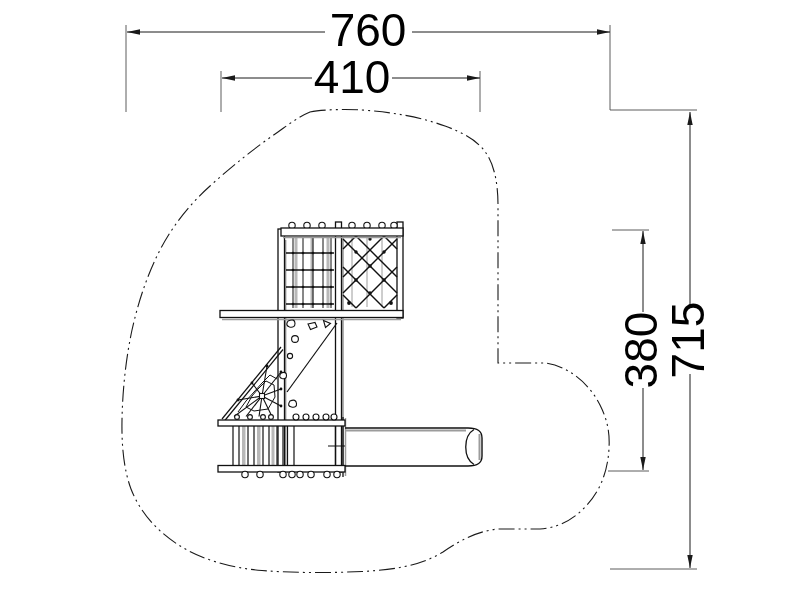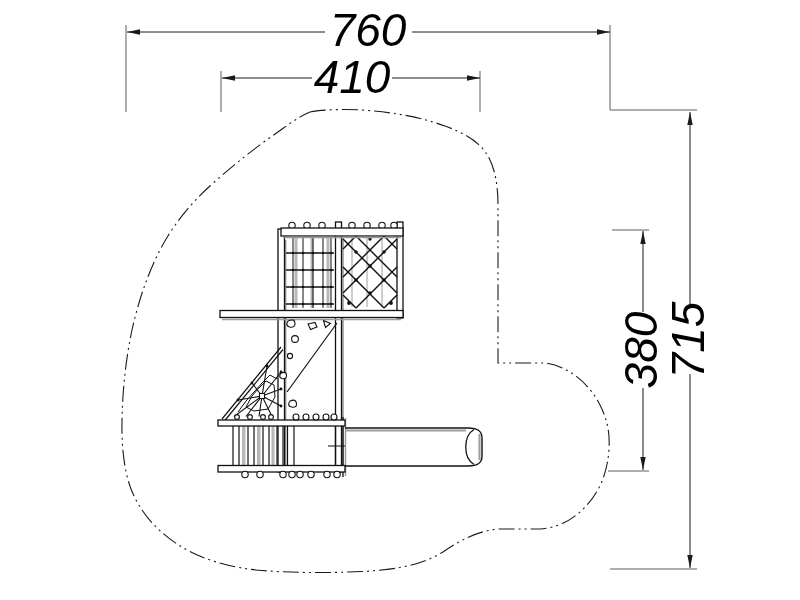--- a/index.html
+++ b/index.html
@@ -8,21 +8,20 @@
     width: 800px;
     height: 600px;
     background: #ffffff;
     overflow: hidden;
     font-family: "Liberation Sans", sans-serif;
   }
   #stage {
     width: 800px;
     height: 600px;
     background: #ffffff;
-    font-style: italic;
   }
   svg { display: block; }
   .dim-text {
     font-family: "Liberation Sans", sans-serif;
     font-size: 46px;
     fill: #000000;
   }
   .dimline { stroke: #1a1a1a; stroke-width: 1; fill: none; }
   .extline { stroke: #4a4a4a; stroke-width: 0.9; fill: none; }
   .arrow   { fill: #1a1a1a; stroke: none; }

